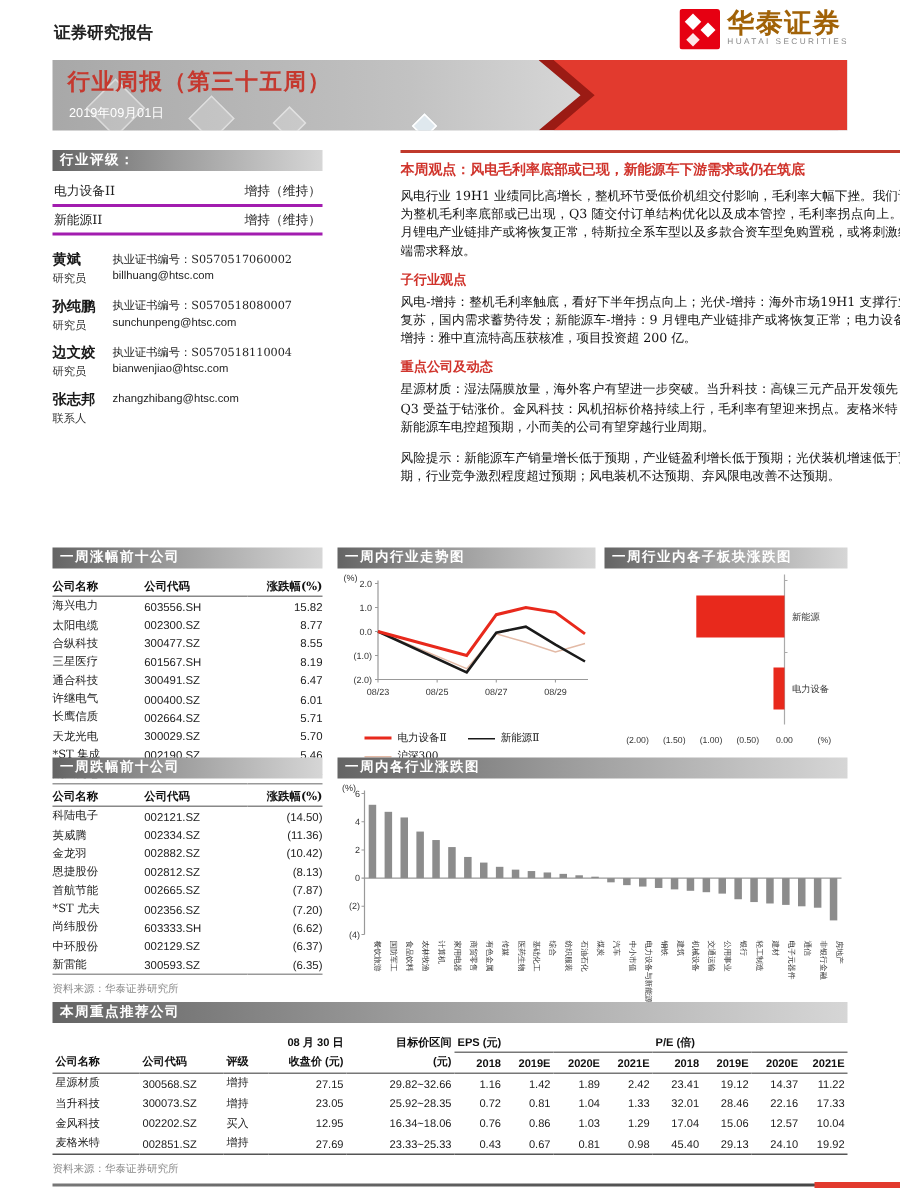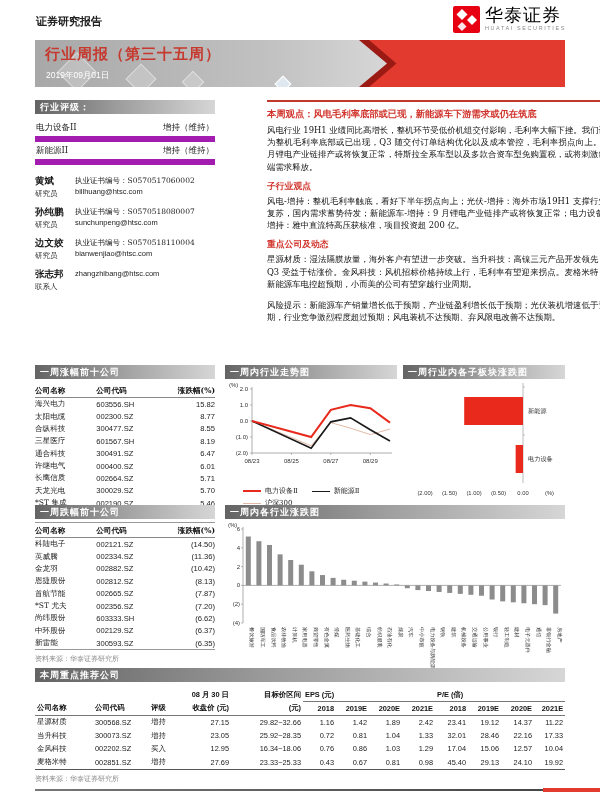--- a/index.html
+++ b/index.html
@@ -3,41 +3,41 @@
 <meta charset="utf-8">
 <style>
   html,body{margin:0;padding:0;background:#fff;}
   #page{position:relative;width:600px;height:800px;background:#fff;overflow:hidden;
         font-family:"Liberation Sans",sans-serif;color:#1a1a1a;}
   
   .report-type{position:absolute;left:36px;top:14px;font-size:11px;font-weight:bold;
                font-family:"DejaVu Serif",serif;color:#222;}
   .logo{position:absolute;right:34px;top:6px;display:flex;align-items:flex-start;gap:5px;}
   .logo-txt{display:flex;flex-direction:column;line-height:1;}
-  .logo-cn{font-size:18px;font-weight:normal;color:#000000;letter-spacing:1px;}
+  .logo-cn{font-size:18px;font-weight:bold;color:#a16207;letter-spacing:1px;}
   .logo-en{font-size:5.5px;color:#8a8a8a;letter-spacing:1.6px;margin-top:2px;}
   .banner{position:absolute;left:35px;top:40px;width:530px;height:47px;
           background:linear-gradient(90deg,#a8a8a8,#c2c2c2 45%,#d8d8d8 68%);overflow:hidden;}
   .banner .dm{position:absolute;transform:rotate(45deg);background:rgba(255,255,255,.22);
               border:1px solid rgba(255,255,255,.45);}
   .banner-red-dark{position:absolute;right:6px;top:0;width:200px;height:47px;background:#9b1b14;
           clip-path:polygon(0 0,14% 50%,0 100%,100% 100%,100% 0);}
   .banner-red{position:absolute;right:0;top:0;width:196px;height:47px;background:#e23a2e;
           clip-path:polygon(0 0,14% 50%,0 100%,100% 100%,100% 0);}
   .banner-title{position:absolute;left:10px;top:5px;font-size:15px;font-weight:bold;
           font-family:"DejaVu Serif",serif;color:#c5392f;letter-spacing:1px;z-index:5;}
   .banner-date{position:absolute;left:11px;top:30px;font-size:8.5px;color:#fff;z-index:5;}
   
   .sec-bar{height:14px;line-height:14px;padding-left:5px;font-size:9px;font-weight:bold;color:#fff;
            font-family:"DejaVu Serif",serif;letter-spacing:1px;
            background:linear-gradient(90deg,#646464,#9c9c9c 45%,#d6d6d6 100%);}
   
   #sidebar{position:absolute;left:35px;top:100px;width:180px;}
   .rating-row{display:flex;justify-content:space-between;font-size:8.5px;padding:2.5px 1px;
-              font-family:"DejaVu Serif",serif;border-bottom:6px solid #a21caf;color:#222;}
+              font-family:"DejaVu Serif",serif;border-bottom:2px solid #a21caf;color:#222;}
   .rating-rows{margin-top:5px;border-top:0;}
   .analysts{margin-top:10px;}
   .analyst{display:flex;margin-bottom:7px;}
   .an-left{width:40px;flex:none;}
   .an-name{font-size:9.5px;font-weight:bold;font-family:"DejaVu Serif",serif;}
   .an-role{font-size:7.5px;color:#333;font-family:"DejaVu Serif",serif;margin-top:1px;}
   .an-right{font-size:7.5px;color:#222;line-height:1.45;margin-top:1px;}
   .an-right .cert{font-family:"DejaVu Serif",serif;}
   
   #main-col{position:absolute;left:225px;top:100px;width:340px;height:262px;overflow:hidden;

